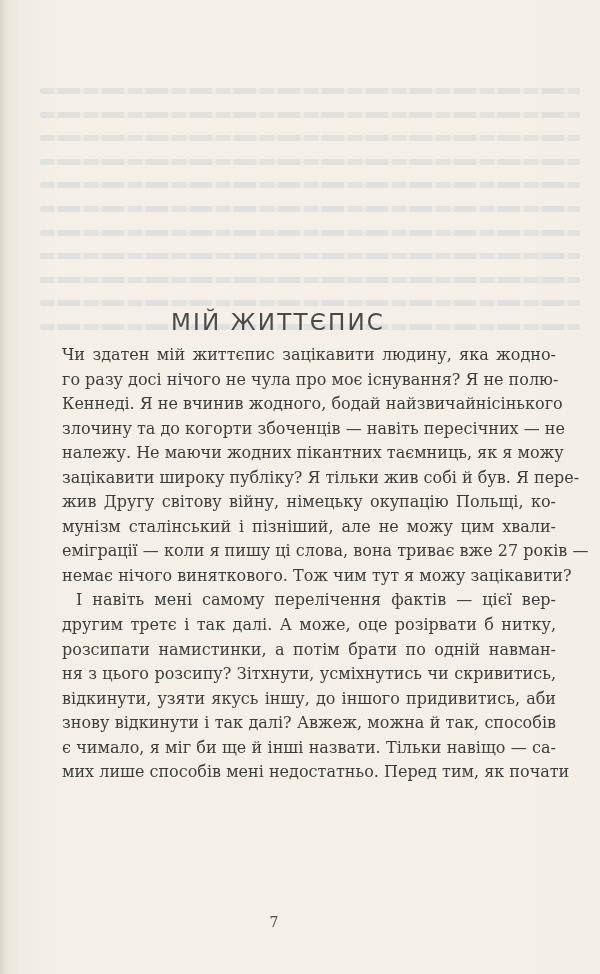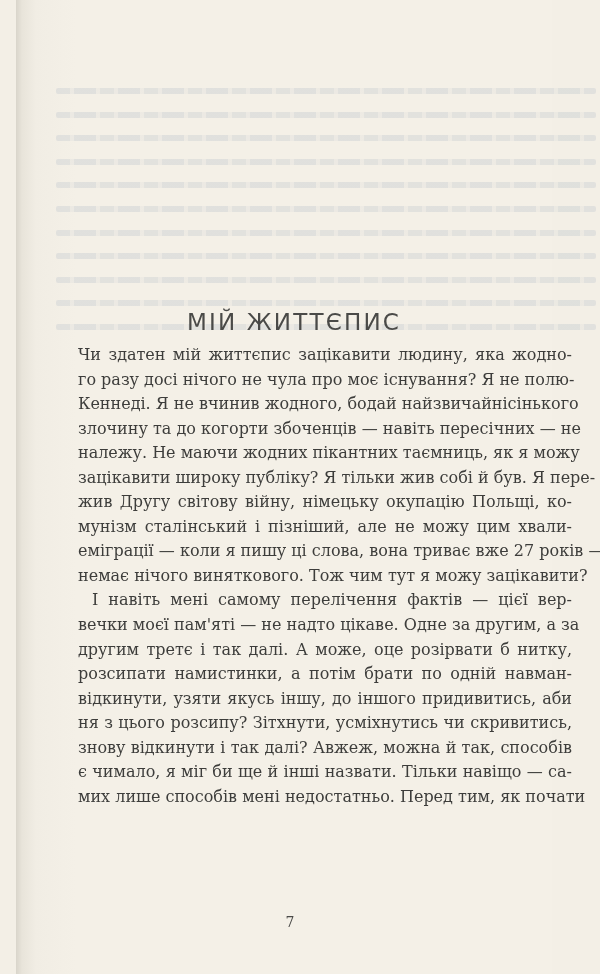--- a/index.html
+++ b/index.html
@@ -3,21 +3,21 @@
 <meta charset="utf-8">
 <style>
   html, body { margin: 0; padding: 0; }
   body {
     width: 600px; height: 974px; overflow: hidden;
     background: #f3efe6;
     position: relative;
     font-family: "DejaVu Serif", serif;
   }
   .page {
-    position: absolute; left: 16px; top: 0; width: 536px; height: 974px;
+    position: absolute; left: 0; top: 0; width: 536px; height: 974px;
     background:
       linear-gradient(to right, #d9d5cb 0px, #e8e4da 6px, #f1ede4 20px, #f4f0e7 60px, #f4f0e7 100%);
   }
   .bleed {
     position: absolute; left: 40px; top: 88px; width: 540px;
   }
   .bleed-line {
     height: 6px; margin-bottom: 17.6px;
     background: repeating-linear-gradient(to right, rgba(180,190,200,0.28) 0 14px, rgba(180,190,200,0.12) 14px 18px, rgba(180,190,200,0.30) 18px 40px, rgba(180,190,200,0.10) 40px 44px);
     border-radius: 2px;
@@ -79,25 +79,24 @@
       <span class="line">злочину та до когорти збоченців — навіть пересічних — не</span>
       <span class="line">належу. Не маючи жодних пікантних таємниць, як я можу</span>
       <span class="line">зацікавити широку публіку? Я тільки жив собі й був. Я пере-</span>
       <span class="line">жив Другу світову війну, німецьку окупацію Польщі, ко-</span>
       <span class="line">мунізм сталінський і пізніший, але не можу цим хвали-</span>
       <span class="line">еміграції — коли я пишу ці слова, вона триває вже 27 років —</span>
       <span class="line">немає нічого виняткового. Тож чим тут я можу зацікавити?</span>
     </div>
     <div>
       <span class="line indent">І навіть мені самому перелічення фактів — цієї вер-</span>
-      <span class="line">вечки моєї пам'яті — не надто цікаве. Одне за другим, а за</span>
       <span class="line">другим третє і так далі. А може, оце розірвати б нитку,</span>
       <span class="line">розсипати намистинки, а потім брати по одній навман-</span>
+      <span class="line">ня з цього розсипу? Зітхнути, усміхнутись чи скривитись,</span>
       <span class="line">відкинути, узяти якусь іншу, до іншого придивитись, аби</span>
-      <span class="line">ня з цього розсипу? Зітхнути, усміхнутись чи скривитись,</span>
       <span class="line">знову відкинути і так далі? Авжеж, можна й так, способів</span>
       <span class="line">є чимало, я міг би ще й інші назвати. Тільки навіщо — са-</span>
       <span class="line">мих лише способів мені недостатньо. Перед тим, як почати</span>
     </div>
   </div>
 
   <div class="page-num">7</div>
 </div>
 
 </body></html>

